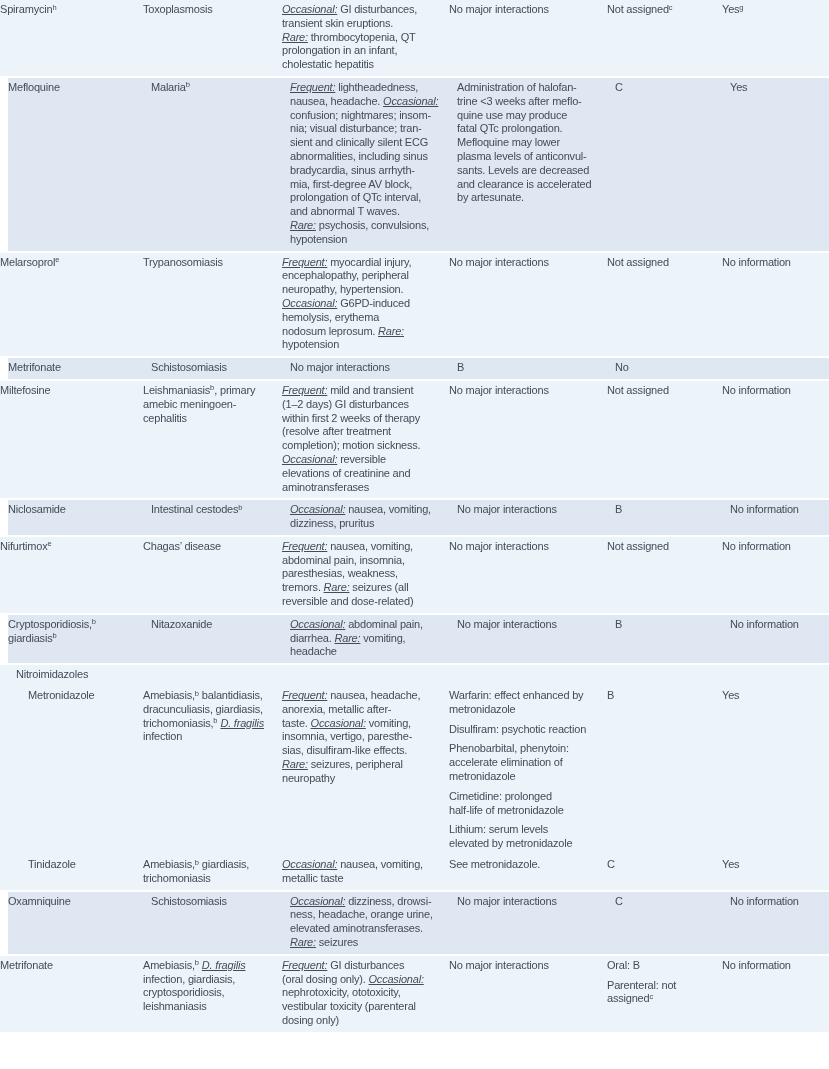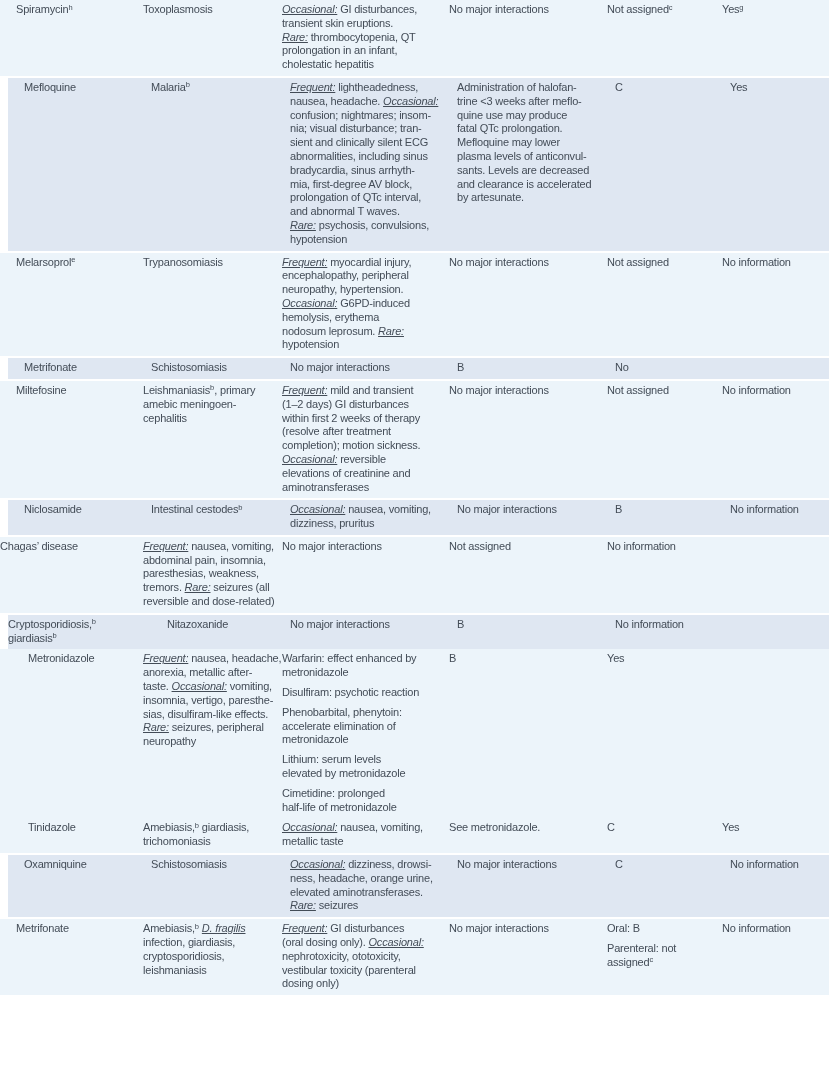--- a/index.html
+++ b/index.html
@@ -15,21 +15,21 @@
     grid-template-columns:143px 139px 167px 158px 115px 107px;
     border-top:2px solid #ffffff;
   }
   .row:first-child{border-top:none;}
   .row.joined{border-top:none;}
   .row.light{background:var(--row-light,#ecf4fa);}
   .row.dark{background:var(--row-dark,#dfe7f2);margin-left:8px;}
   .cell{padding:3px 4px 4px 0;}
   .cell p{margin:0 0 6px 0;white-space:pre;}
   .cell p:last-child{margin-bottom:0;}
-  .cell.drug{padding-left:16px;}
+  .cell.drug{}
   .row.indent .cell.drug{padding-left:28px;}
   .cell.section-label{padding-left:16px;grid-column:1 / -1;}
   em{font-style:italic;text-decoration:underline;}
   sup{font-size:7.5px;letter-spacing:0;line-height:0;vertical-align:baseline;position:relative;top:-3.5px;}
 </style>
 </head>
 <body style="--row-light: #ecf4fa; --row-dark: #dfe7f2; color: rgb(67, 76, 87);">
 
 <div class="table">
     <div class="row light">
@@ -182,20 +182,23 @@
         <p><span>No major interactions</span></p>
       </div>
       <div class="cell pregnancy">
         <p><span>B</span></p>
       </div>
       <div class="cell breastfeeding">
         <p><span>No information</span></p>
       </div>
     </div>
     <div class="row light">
+      <div class="cell drug">
+        <p><span>Nifurtimox</span><sup>e</sup></p>
+      </div>
       <div class="cell indication">
         <p><span>Chagas’ disease</span></p>
       </div>
       <div class="cell adverse">
         <p><em>Frequent:</em><span> nausea, vomiting,
 abdominal pain, insomnia,
 paresthesias, weakness,
 tremors. </span><em>Rare:</em><span> seizures (all
 reversible and dose-related)</span></p>
       </div>
@@ -210,54 +213,70 @@
       </div>
     </div>
     <div class="row dark">
       <div class="cell indication">
         <p><span>Cryptosporidiosis,</span><sup>b</sup><span>
 giardiasis</span><sup>b</sup></p>
       </div>
       <div class="cell drug">
         <p><span>Nitazoxanide</span></p>
       </div>
+      <div class="cell adverse">
+        <p><em>Occasional:</em><span> abdominal pain,
+diarrhea. </span><em>Rare:</em><span> vomiting,
+headache</span></p>
+      </div>
       <div class="cell interactions">
         <p><span>No major interactions</span></p>
       </div>
       <div class="cell pregnancy">
         <p><span>B</span></p>
       </div>
       <div class="cell breastfeeding">
         <p><span>No information</span></p>
       </div>
     </div>
+    <div class="row light">
+      <div class="cell section-label">
+        <p><span>Nitroimidazoles</span></p>
+      </div>
+    </div>
     <div class="row light joined indent">
       <div class="cell drug">
         <p><span>Metronidazole</span></p>
+      </div>
+      <div class="cell indication">
+        <p><span>Amebiasis,</span><sup>b</sup><span> balantidiasis,
+dracunculiasis, giardiasis,
+trichomoniasis,</span><sup>b</sup><span> </span><em>D. fragilis</em><span>
+infection</span></p>
       </div>
       <div class="cell adverse">
         <p><em>Frequent:</em><span> nausea, headache,
 anorexia, metallic after-
 taste. </span><em>Occasional:</em><span> vomiting,
 insomnia, vertigo, paresthe-
 sias, disulfiram-like effects.
 </span><em>Rare:</em><span> seizures, peripheral
 neuropathy</span></p>
       </div>
       <div class="cell interactions">
         <p><span>Warfarin: effect enhanced by
 metronidazole</span></p>
         <p><span>Disulfiram: psychotic reaction</span></p>
         <p><span>Phenobarbital, phenytoin:
 accelerate elimination of
 metronidazole</span></p>
+        <p><span>Cimetidine: prolonged
+half-life of metronidazole</span></p>
         <p><span>Lithium: serum levels
 elevated by metronidazole</span></p>
-        <p><span>Cimetidine: prolonged
-half-life of metronidazole</span></p>
       </div>
       <div class="cell pregnancy">
         <p><span>B</span></p>
       </div>
       <div class="cell breastfeeding">
         <p><span>Yes</span></p>
       </div>
     </div>
     <div class="row light joined indent">
       <div class="cell drug">

